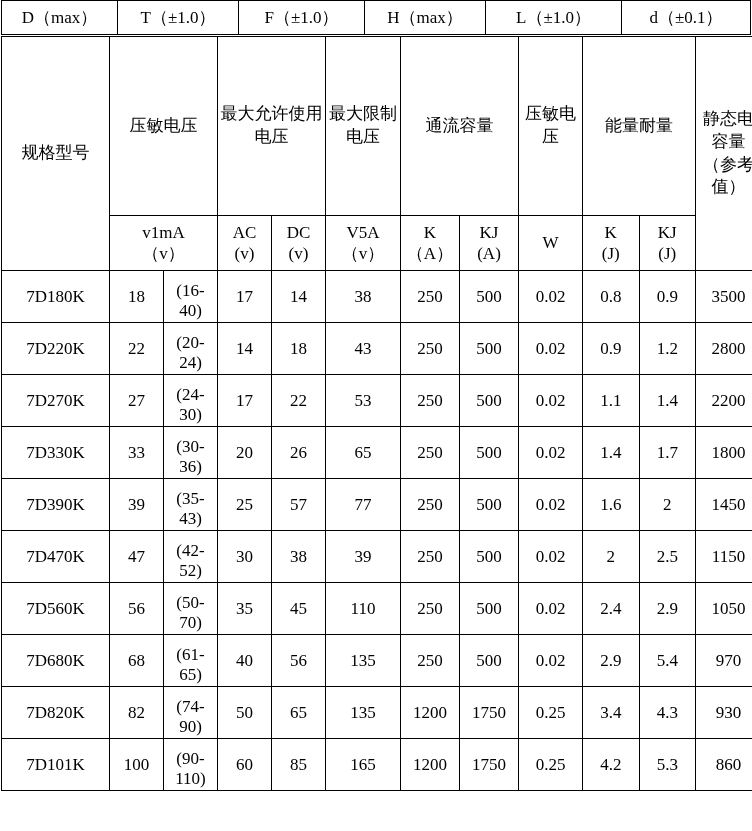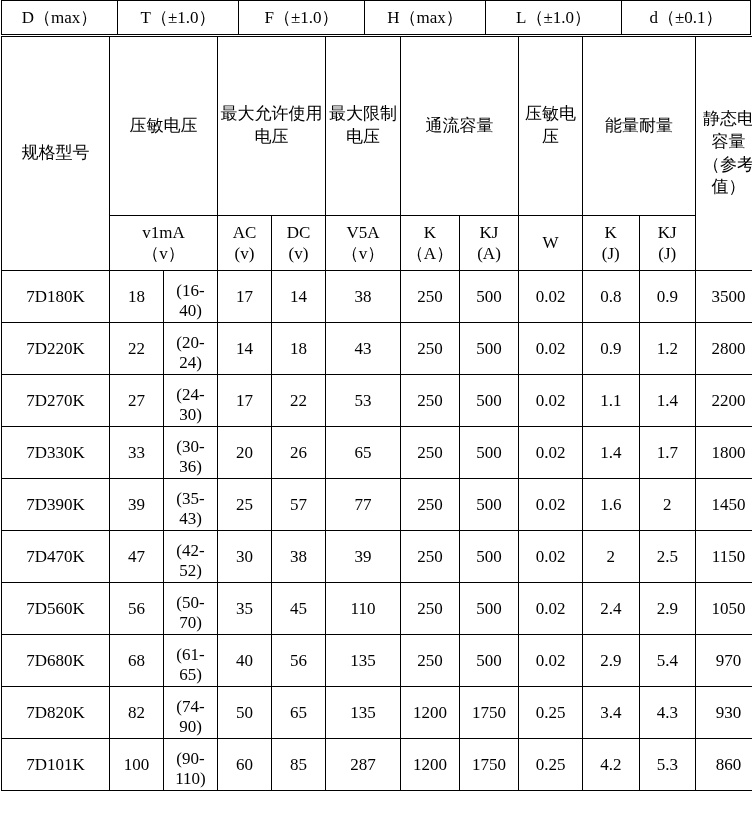--- a/index.html
+++ b/index.html
@@ -333,21 +333,21 @@
 
       <tr class="data-row">
         <td class="model-cell">7D101K</td>
         <td>100</td>
         <td class="range-cell">
           <span class="r1">(90-</span>
           <span class="r2">110)</span>
         </td>
         <td>60</td>
         <td>85</td>
-        <td>287</td>
+        <td>165</td>
         <td>1200</td>
         <td>1750</td>
         <td>0.25</td>
         <td>4.2</td>
         <td>5.3</td>
         <td>860</td>
       </tr>
     </tbody>
   </table>
 </div>

